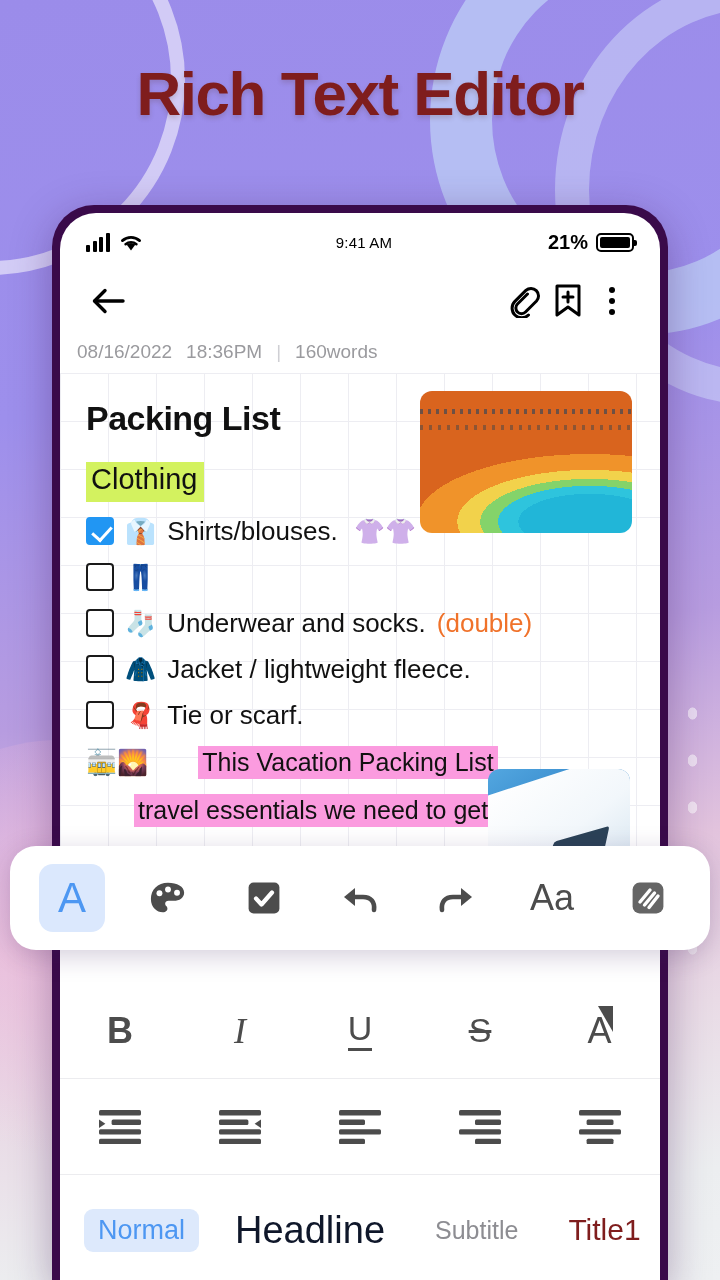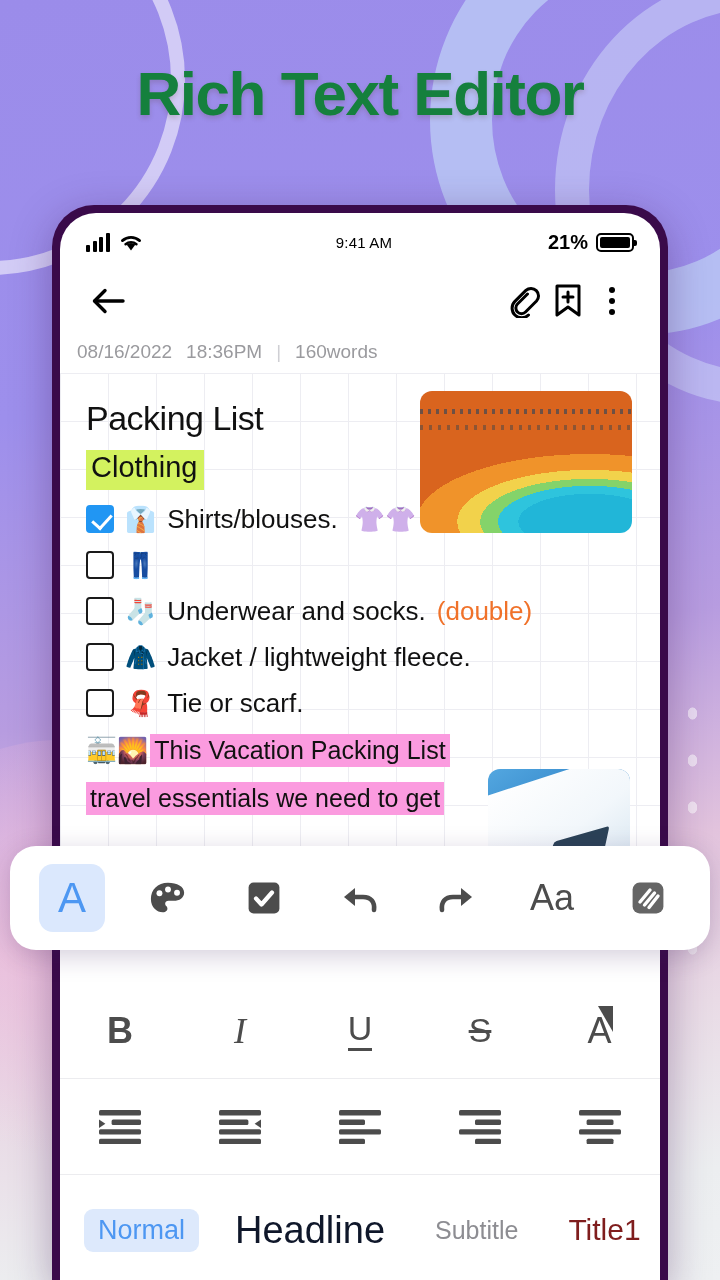--- a/index.html
+++ b/index.html
@@ -33,21 +33,21 @@
     position:absolute; right:0px; top:690px; width:120px; height:290px;
     background-image:radial-gradient(rgba(255,255,255,.55) 4.5px, transparent 5px);
     background-size:37px 47px;
   }
 
   
   .page-title {
     position:absolute; top:58px; left:0; width:100%;
     text-align:center; z-index:3;
     font-size:62px; font-weight:bold; letter-spacing:-1.5px;
-    color:#15803d;
+    color:#7f1d1d;
     text-shadow:0 3px 5px rgba(80,40,20,.18);
   }
 
   
   .phone {
     position:absolute; left:52px; top:205px; width:616px; height:1080px;
     background:#3a0a4a;
     border-radius:42px 42px 0 0;
     padding:8px 8px 0 8px;
     z-index:2;
@@ -101,39 +101,39 @@
 
   
   .note {
     flex:1 1 auto; position:relative; overflow:hidden;
     background:
       repeating-linear-gradient(to right, #ededf2 0 1px, transparent 1px 48px),
       repeating-linear-gradient(to bottom, #ededf2 0 1px, transparent 1px 48px),
       #fff;
     padding:26px 26px 0 26px;
   }
-  .note-title { font-size:34px; font-weight:normal; color:#111; letter-spacing:-.5px; margin-bottom:12px; }
+  .note-title { font-size:34px; font-weight:bold; color:#111; letter-spacing:-.5px; margin-bottom:24px; }
   .hl-green { background:#d3f25f; padding:1px 7px 6px 5px;text-align:right; }
   .sec-head { font-size:29px; color:#111; margin-bottom:6px; display:inline-block; }
 
   .todo { display:flex; align-items:center; gap:11px; height:46px; font-size:26px; color:#111; }
   .cbox {
     width:28px; height:28px; border:2.5px solid #1a1a1a; border-radius:4px;
     flex:0 0 28px; cursor:pointer; background:#fff;
   }
   .cbox.on { background:#2196f3; border-color:#2196f3; position:relative; }
   .cbox.on::after {
     content:""; position:absolute; left:8px; top:3px; width:9px; height:16px;
     border:3.5px solid #fff; border-top:0; border-left:0; transform:rotate(42deg);
   }
   .emo { font-size:25px; line-height:1; }
   .note-orange { color:#f0722a; }
 
   .vac-line { display:flex; align-items:center; height:48px; font-size:25px; color:#111; gap:2px; }
-  .hl-pink { background:#fb9bdf; padding:2px 4px; }
+  .hl-pink { background:#fb9bdf; padding:2px 4px;margin-left:48px; }
   .vac-line2 { font-size:25px; color:#111; height:48px; display:flex; align-items:center; }
 
   .photo { position:absolute; border-radius:12px; overflow:hidden; }
   .photo-spring {
     right:28px; top:18px; width:212px; height:142px;
     background:
       radial-gradient(ellipse 120% 70% at 80% 92%, #21b6d8 0 28%, #2ec4dd 28% 36%, #84d36a 36% 43%, #f2d24b 43% 52%, #f0932a 52% 68%, #d9641e 68% 100%),
       linear-gradient(to bottom, #d8d2c4 0 17%, #e6e0d2 17% 27%, #bfa98c 27% 33%, #e0761f 33% 100%);
   }
   .photo-spring::before {

